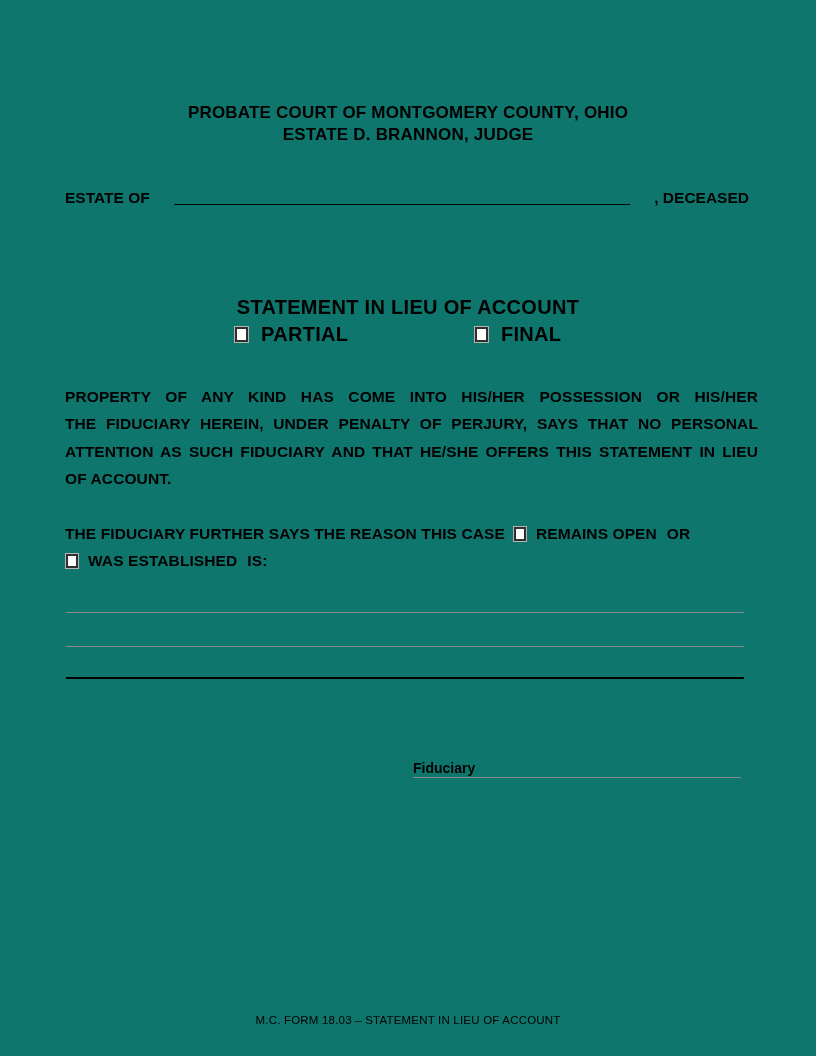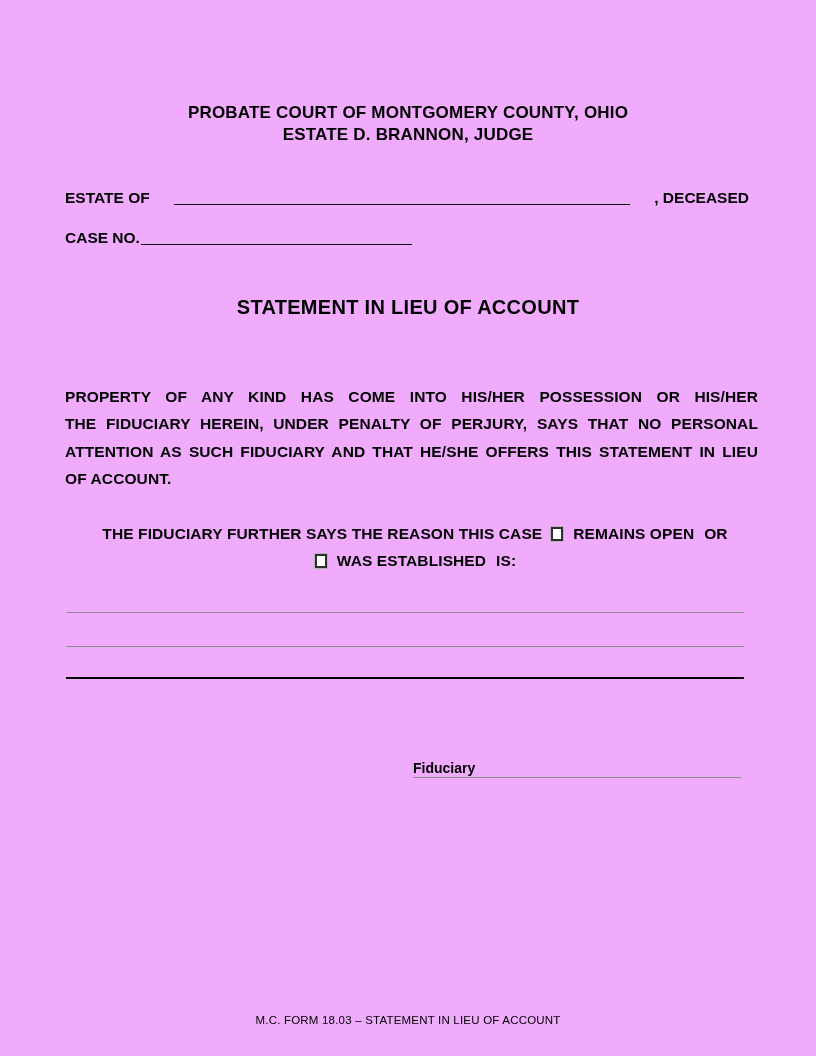--- a/index.html
+++ b/index.html
@@ -4,21 +4,21 @@
 <style>
   * { margin: 0; padding: 0; box-sizing: border-box; }
   html, body { background: #e8e8e8; }
   body { font-family: "Liberation Sans", sans-serif; }
 
   .page {
     position: relative;
     width: 816px;
     height: 1056px;
     margin: 0 auto;
-    background: #f0abfc;
+    background: #0f766e;
     color: #000;
     overflow: hidden;
   }
 
   
   .court-header {
     position: absolute;
     top: 102px; left: 63px; width: 690px;
     text-align: center;
     font-weight: bold;
@@ -93,21 +93,20 @@
   }
   .jline { text-align: justify; text-align-last: justify; }
 
   .para2 {
     position: absolute;
     top: 520px; left: 65px; width: 700px;
     font-weight: bold;
     font-size: 15.5px;
     line-height: 27.4px;
     letter-spacing: 0.1px;
-    text-align: center;
   }
   .para2 .cb.inline { margin: 0 10px 0 9px; }
   .para2 .row2 .cb.inline { margin-left: 1px; }
   .gap-left { margin-left: 10px; }
 
   
   .reason-line {
     position: absolute;
     left: 66px; width: 678px; height: 0;
     border-top: 1.2px solid #8a8a8a;
@@ -147,27 +146,33 @@
     <div>PROBATE COURT OF MONTGOMERY COUNTY, OHIO</div>
     <div>ESTATE D. BRANNON, JUDGE</div>
   </div>
 
   <div class="field-row estate-row">
     <span>ESTATE OF</span>
     <span class="fill-line"></span>
     <span>, DECEASED</span>
   </div>
 
-  <div class="field-row case-row">
-    <span>CASE NO.</span>
-    <span class="fill-line"></span>
-  </div>
 
   <div class="doc-title">STATEMENT IN LIEU OF ACCOUNT</div>
 
+  <div class="checkbox-row">
+    <div class="cb-group partial">
+      <span class="cb"></span>
+      <span>PARTIAL</span>
+    </div>
+    <div class="cb-group final">
+      <span class="cb"></span>
+      <span>FINAL</span>
+    </div>
+  </div>
 
   <div class="para1">
     <div class="jline">PROPERTY OF ANY KIND HAS COME INTO HIS/HER POSSESSION OR HIS/HER</div>
     <div class="jline">THE FIDUCIARY HEREIN, UNDER PENALTY OF PERJURY, SAYS THAT NO PERSONAL</div>
     <div class="jline">ATTENTION AS SUCH FIDUCIARY AND THAT HE/SHE OFFERS THIS STATEMENT IN LIEU</div>
     <div>OF ACCOUNT.</div>
   </div>
 
   <div class="para2">
     <div class="row1">

